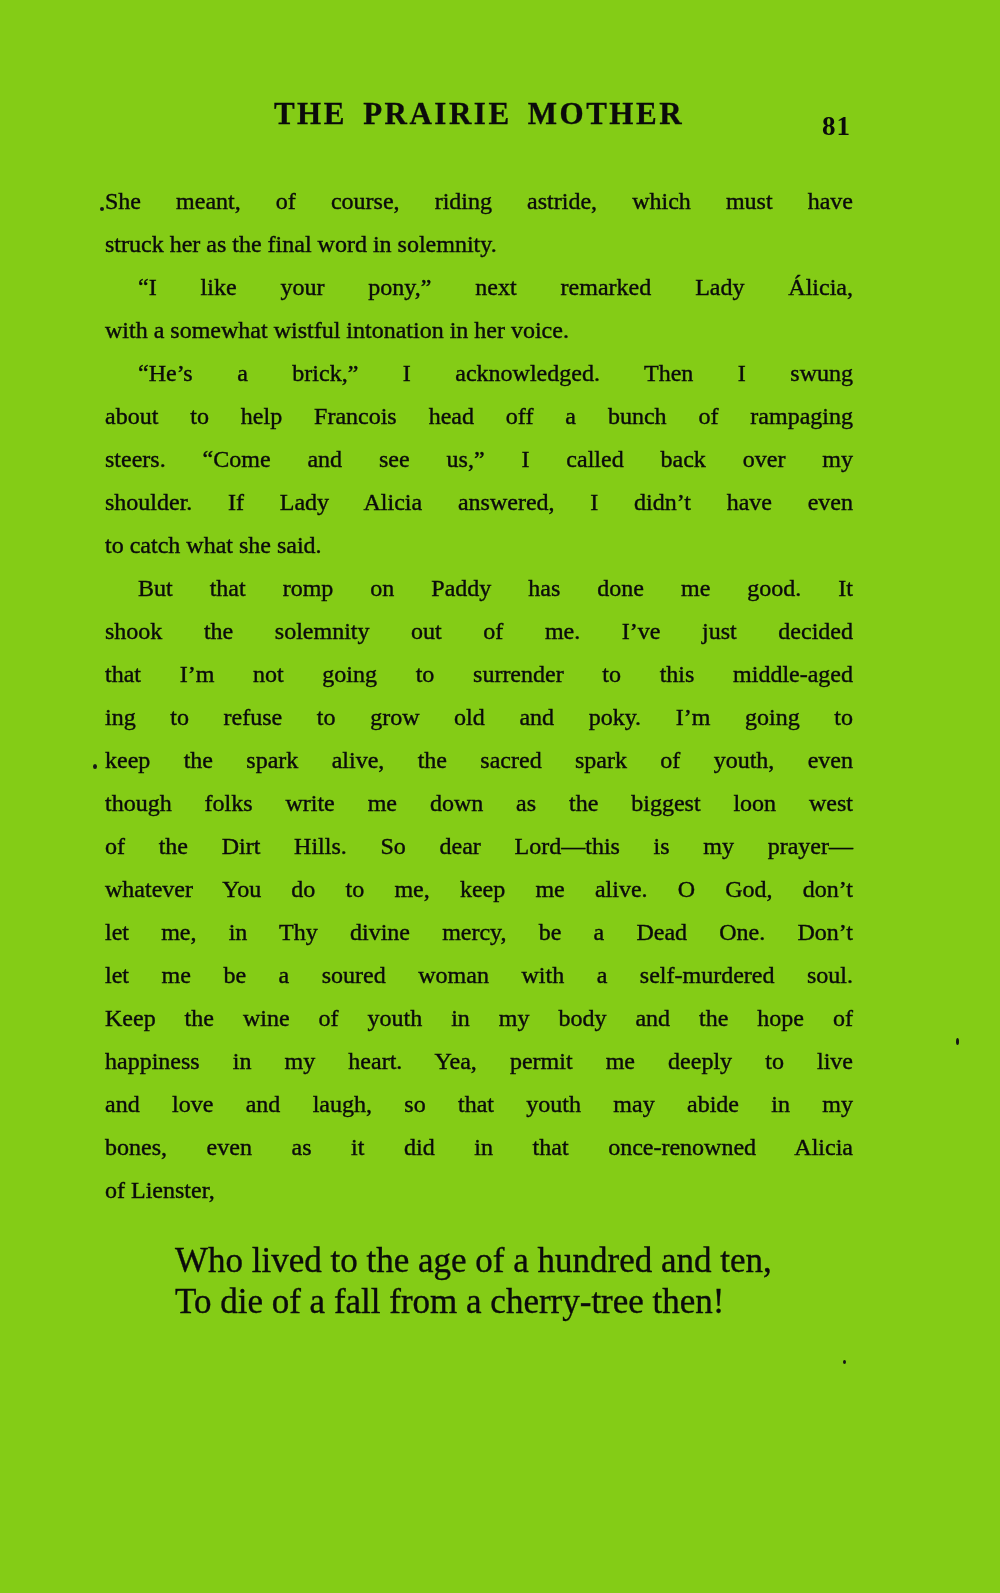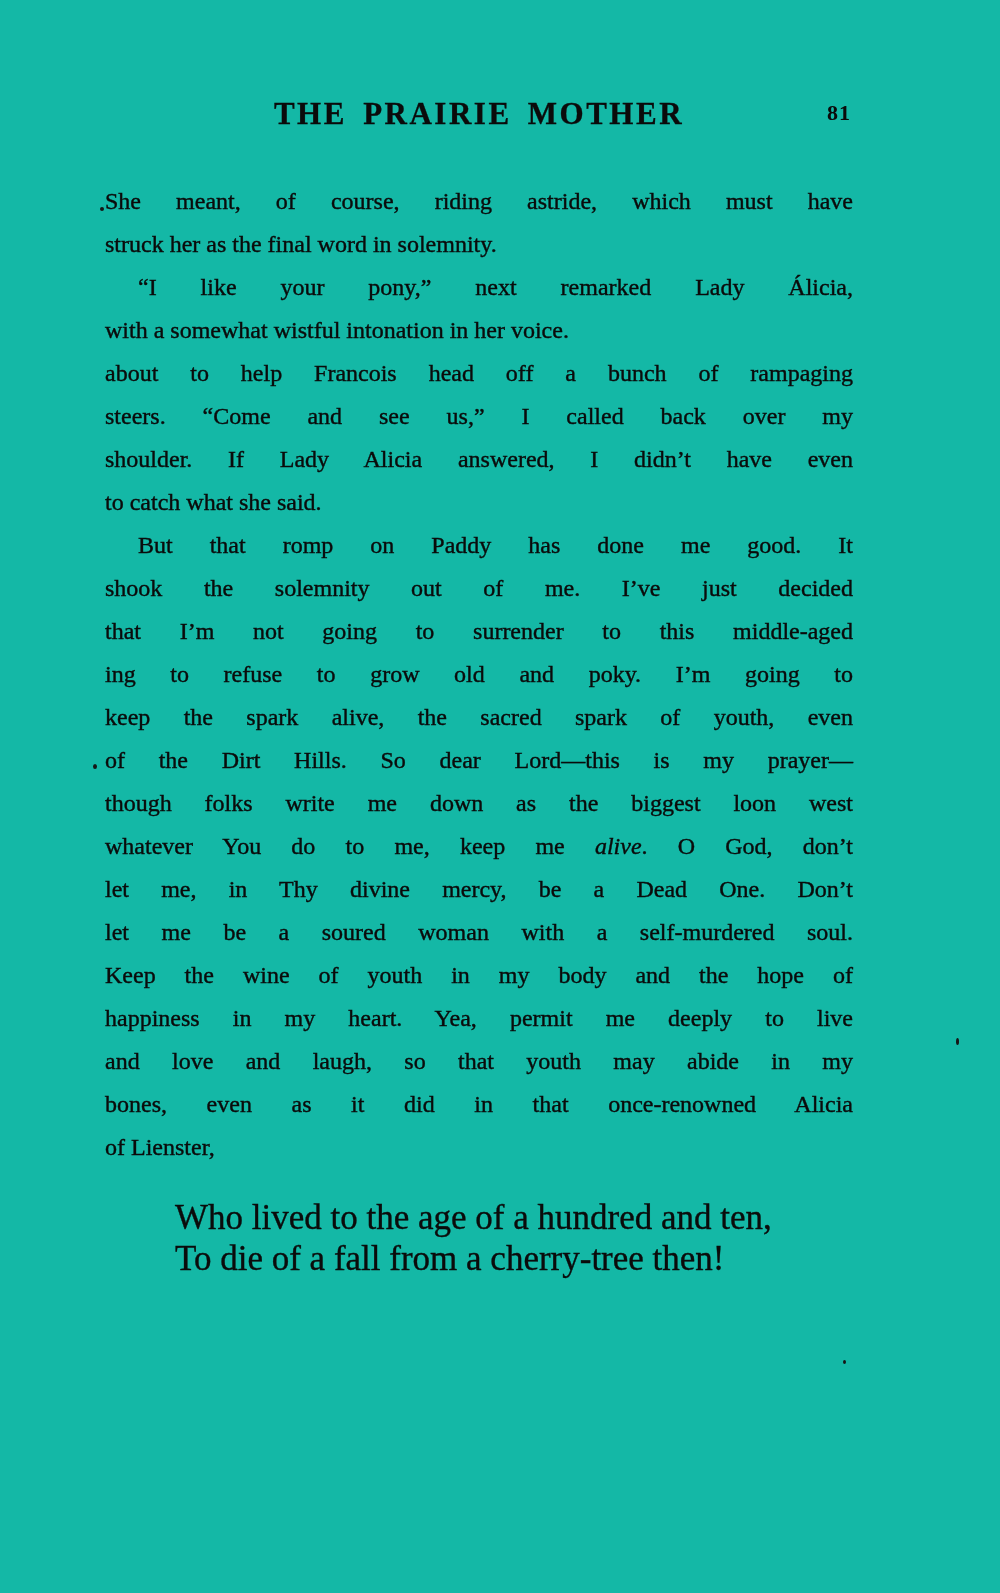--- a/index.html
+++ b/index.html
@@ -4,21 +4,21 @@
 <style>
   html, body {
     margin: 0;
     padding: 0;
     background: #ffffff;
   }
   .page {
     position: relative;
     width: 1000px;
     height: 1593px;
-    background: #14b8a6;
+    background: #84cc16;
     color: #0b0b0b;
     font-family: "Liberation Serif", "DejaVu Serif", serif;
     overflow: hidden;
   }
   .column {
     position: absolute;
     left: 105px;
     top: 0;
     width: 748px;
   }
@@ -32,22 +32,22 @@
     font-size: 31px;
     font-weight: bold;
     letter-spacing: 2.5px;
     word-spacing: 6px;
     white-space: nowrap;
     -webkit-text-stroke: 0.3px #0b0b0b;
   }
   .page-number {
     position: absolute;
     right: 2px;
-    top: 4px;
-    font-size: 22px;
+    top: 15px;
+    font-size: 27px;
     font-weight: bold;
     letter-spacing: 1px;
   }
   .body-text {
     margin-top: 48px;
     font-size: 24px;
     line-height: 43px;
     -webkit-text-stroke: 0.4px #0b0b0b;
   }
   .line {
@@ -56,21 +56,20 @@
     height: 43px;
     white-space: normal;
   }
   .line.eop {
     text-align-last: left;
   }
   .line.indent {
     text-indent: 33px;
   }
   .italic {
-    font-style: italic;
   }
   .verse {
     margin-top: 28px;
     padding-left: 70px;
     font-size: 35px;
     line-height: 41px;
     -webkit-text-stroke: 0.35px #0b0b0b;
   }
   .speck {
     position: absolute;
@@ -85,31 +84,32 @@
   <div class="column">
     <div class="header">
       <span class="running-title">THE PRAIRIE MOTHER</span>
       <span class="page-number">81</span>
     </div>
     <div class="body-text">
         <div class="line"><span>She meant, of course, riding astride, which must have</span></div>
         <div class="line eop"><span>struck her as the final word in solemnity.</span></div>
         <div class="line indent"><span>“I like your pony,” next remarked Lady Álicia,</span></div>
         <div class="line eop"><span>with a somewhat wistful intonation in her voice.</span></div>
+        <div class="line indent"><span>“He’s a brick,” I acknowledged.  Then I swung</span></div>
         <div class="line"><span>about to help Francois head off a bunch of rampaging</span></div>
         <div class="line"><span>steers.  “Come and see us,” I called back over my</span></div>
         <div class="line"><span>shoulder.  If Lady Alicia answered, I didn’t have even</span></div>
         <div class="line eop"><span>to catch what she said.</span></div>
         <div class="line indent"><span>But that romp on Paddy has done me good.  It</span></div>
         <div class="line"><span>shook the solemnity out of me.  I’ve just decided</span></div>
         <div class="line"><span>that I’m not going to surrender to this middle-aged</span></div>
         <div class="line"><span>ing to refuse to grow old and poky.  I’m going to</span></div>
         <div class="line"><span>keep the spark alive, the sacred spark of youth, even</span></div>
+        <div class="line"><span>though folks write me down as the biggest loon west</span></div>
         <div class="line"><span>of the Dirt Hills.  So dear Lord—this is my prayer—</span></div>
-        <div class="line"><span>though folks write me down as the biggest loon west</span></div>
         <div class="line"><span>whatever You do to me, keep me </span><span class="italic">alive</span><span>.  O God, don’t</span></div>
         <div class="line"><span>let me, in Thy divine mercy, be a Dead One.  Don’t</span></div>
         <div class="line"><span>let me be a soured woman with a self-murdered soul.</span></div>
         <div class="line"><span>Keep the wine of youth in my body and the hope of</span></div>
         <div class="line"><span>happiness in my heart.  Yea, permit me deeply to live</span></div>
         <div class="line"><span>and love and laugh, so that youth may abide in my</span></div>
         <div class="line"><span>bones, even as it did in that once-renowned Alicia</span></div>
         <div class="line eop"><span>of Lienster,</span></div>
       </div>
     <div class="verse">

